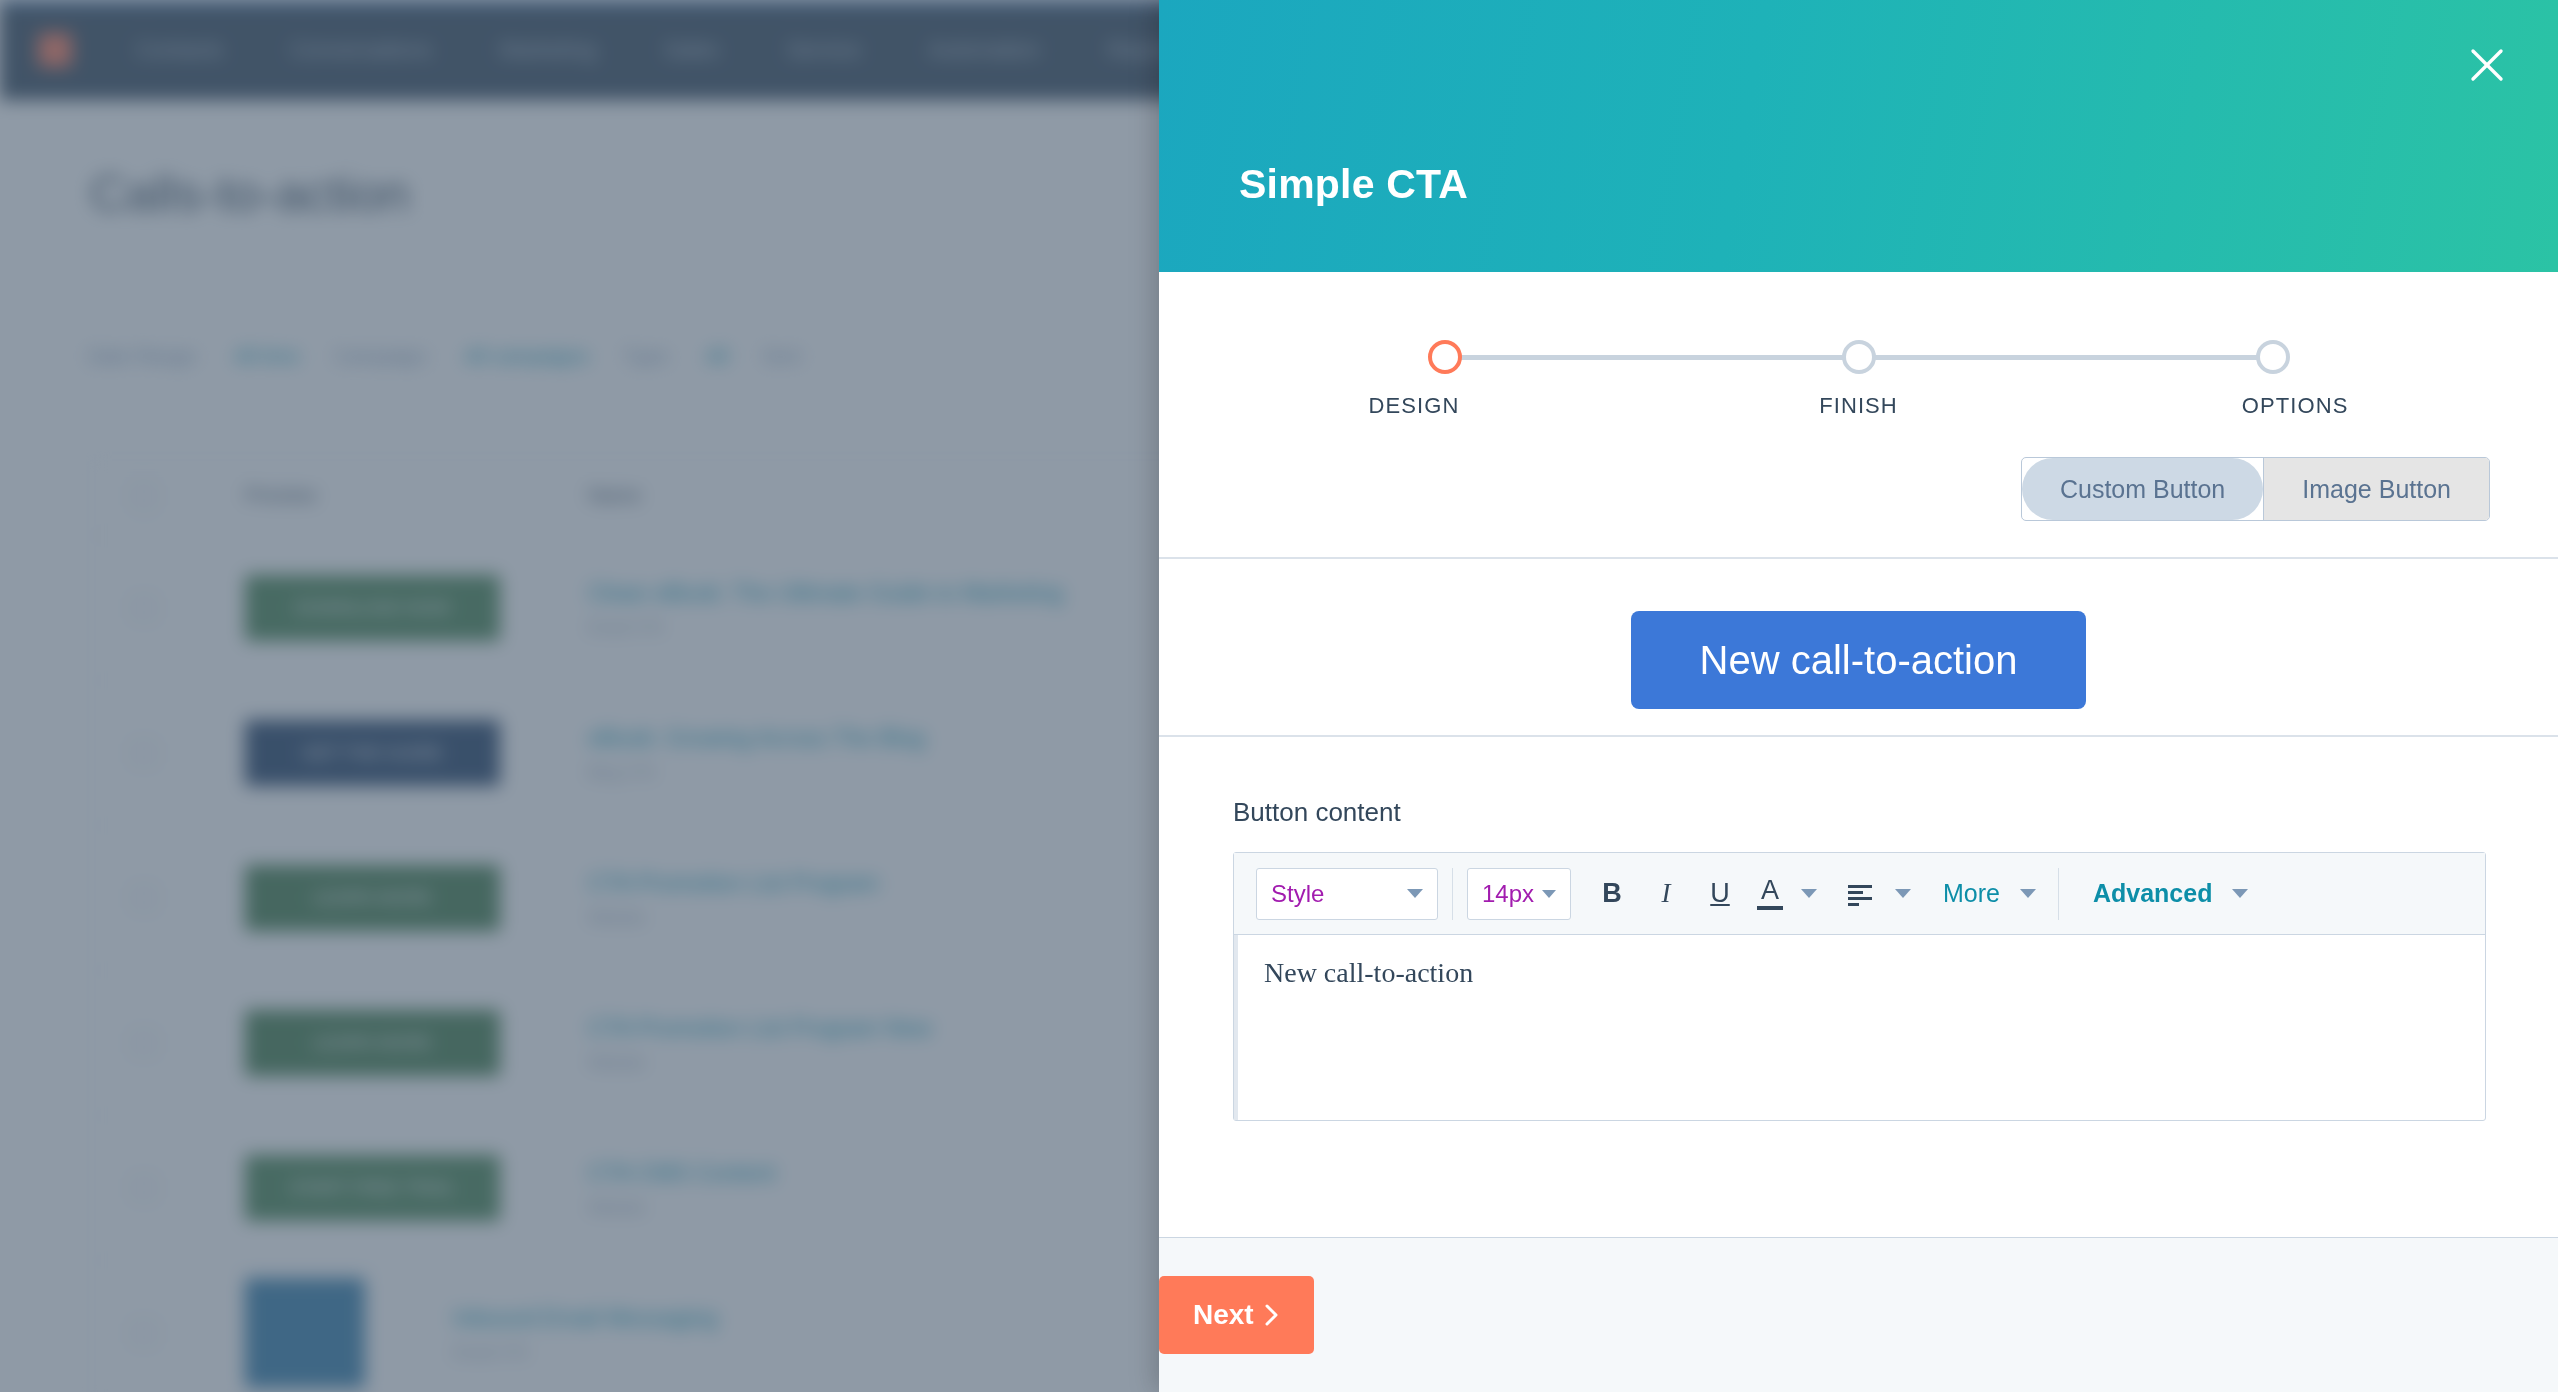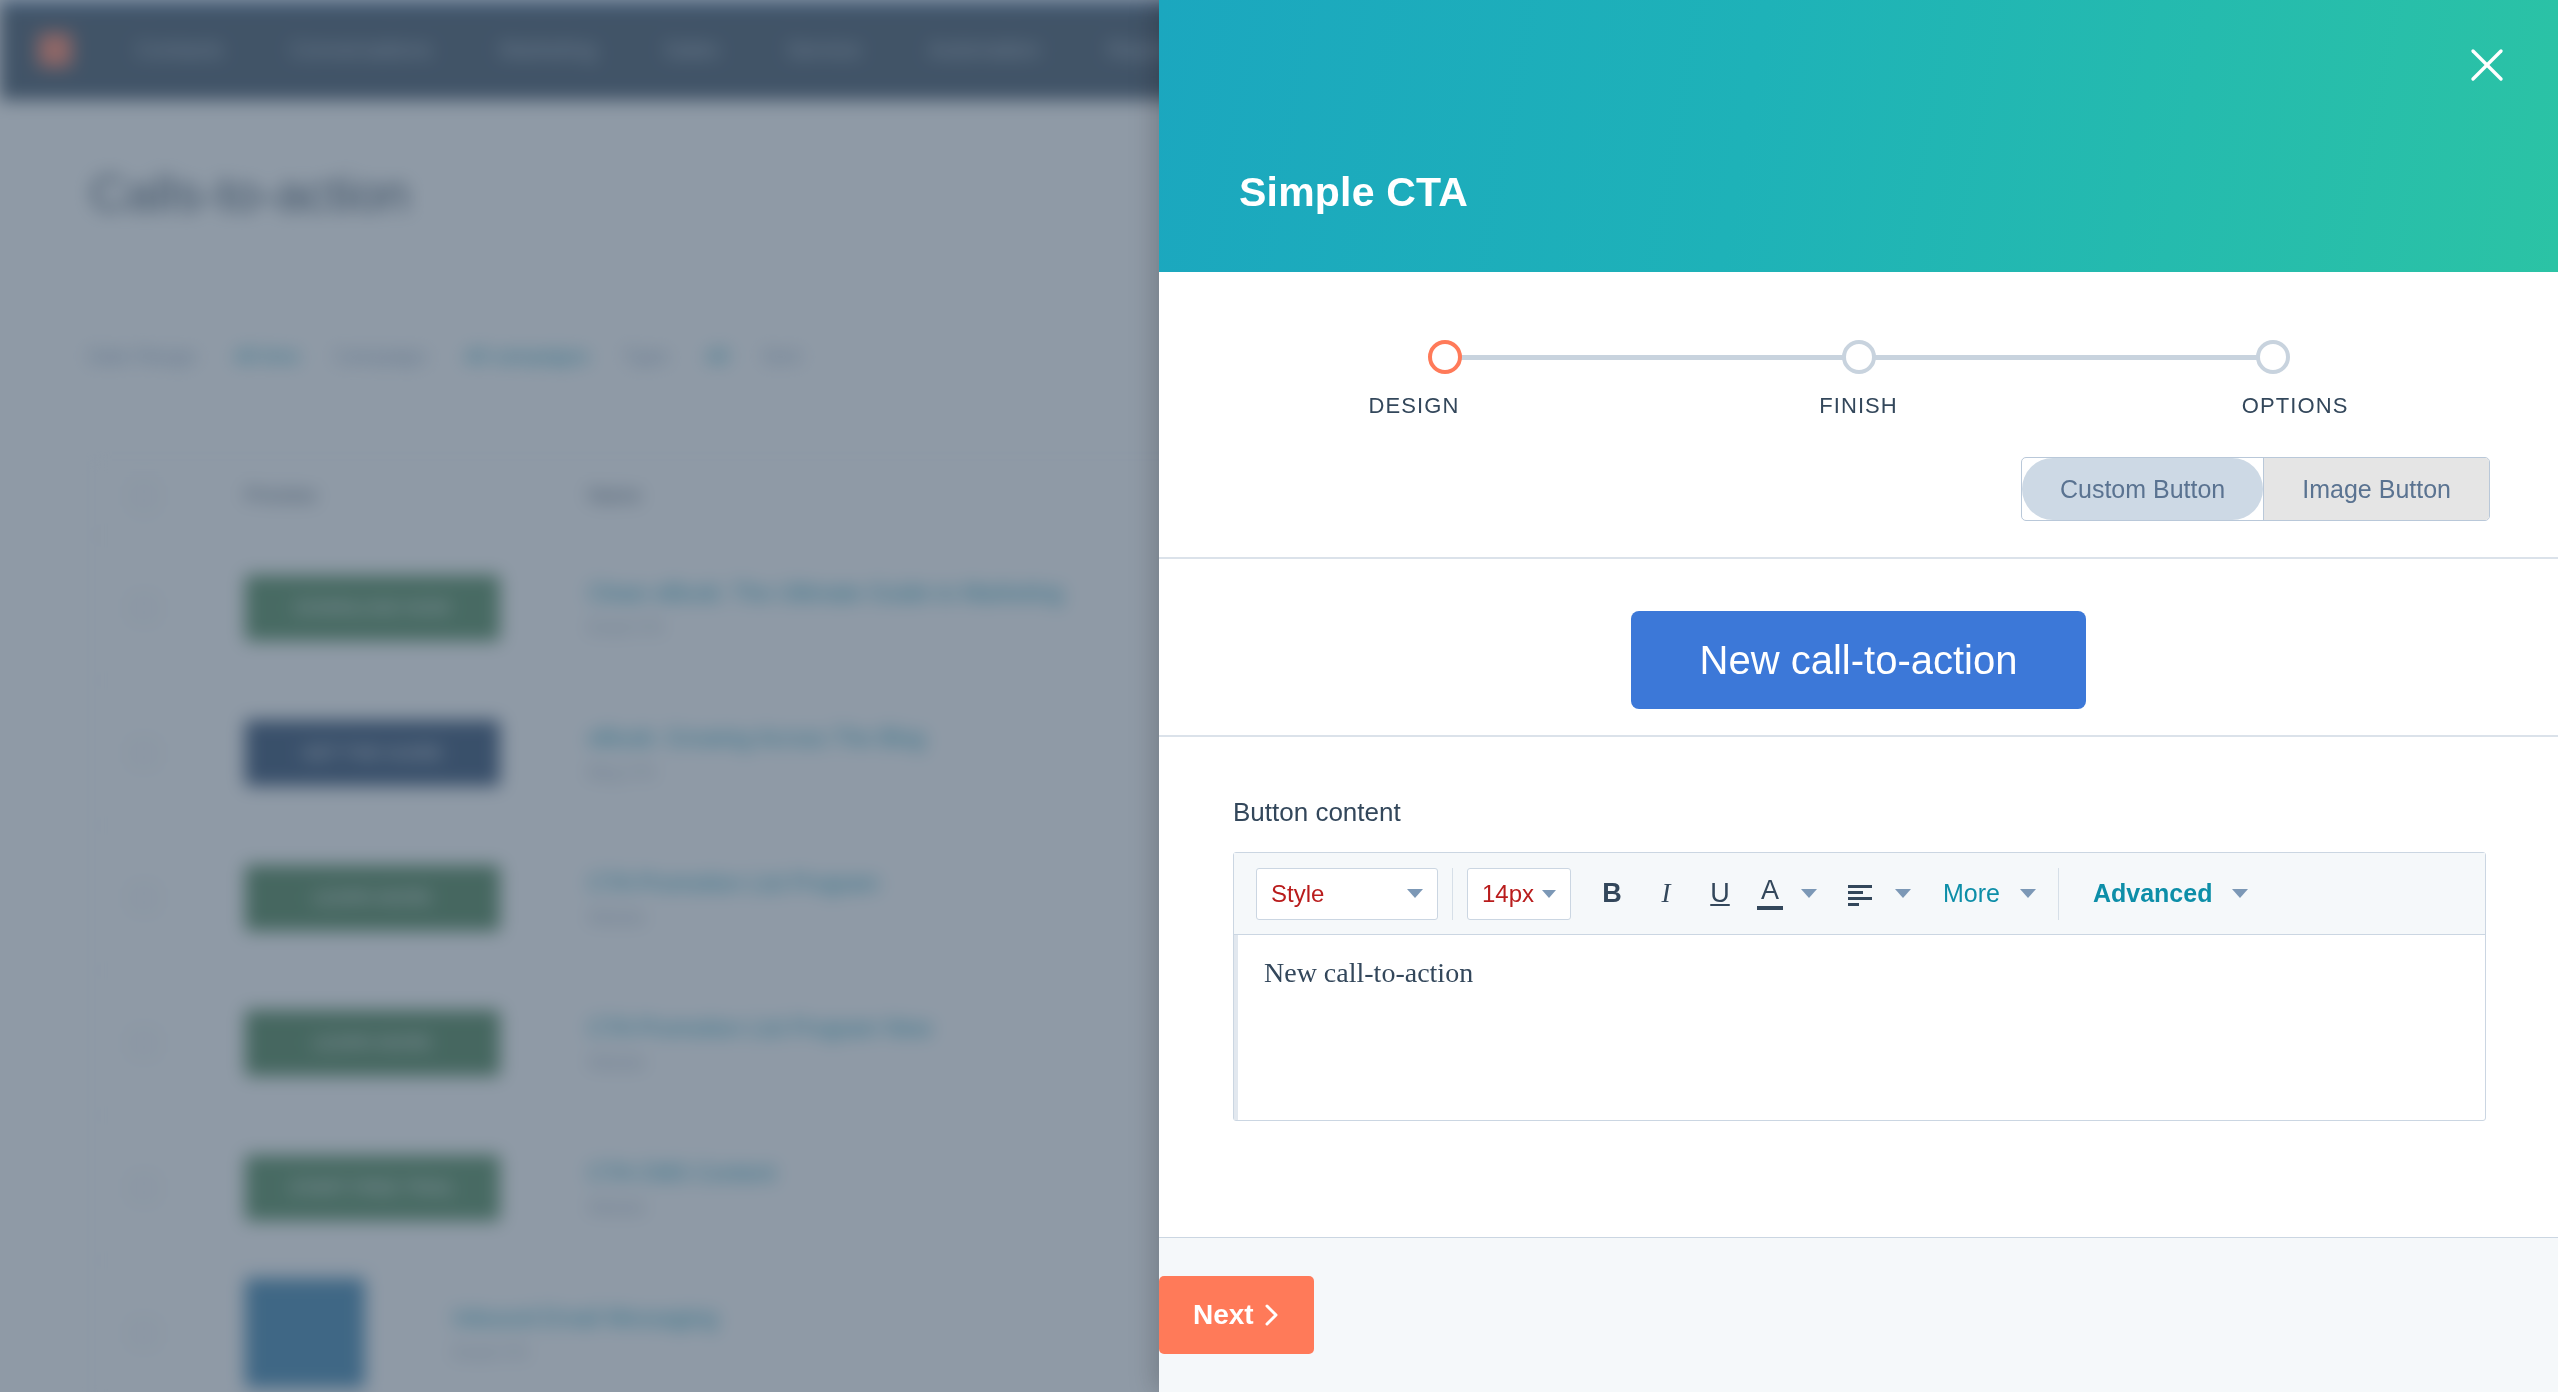--- a/index.html
+++ b/index.html
@@ -95,21 +95,21 @@
     background: linear-gradient(100deg, #1ba7bf 0%, #1eb2b8 42%, #2bc3a5 100%);
   }
   #close-icon {
     position: absolute; right: 44px; top: 38px;
     width: 54px; height: 54px;
     display: flex; align-items: center; justify-content: center;
     cursor: pointer;
   }
   #close-icon svg { display:block; }
   #panel-title {
-    position: absolute; left: 80px; bottom: 56px;
+    position: absolute; left: 80px; bottom: 64px;
     color: #ffffff; font-size: 41px; font-weight: 700;
     letter-spacing: 0.2px;
   }
 
   
   #stepper-wrap {
     flex: none; padding: 68px 0 0 0;
   }
   #stepper {
     position: relative;
@@ -196,21 +196,21 @@
   #editor-toolbar {
     display: flex; align-items: center;
     height: 82px; background: #f5f8fa;
     border-bottom: 1px solid #cbd6e2;
     padding: 0 18px; gap: 0;
   }
   .tb-select {
     height: 52px; background: #ffffff;
     border: 1px solid #cbd6e2; border-radius: 3px;
     display: flex; align-items: center; justify-content: space-between;
-    padding: 0 14px; font-size: 24px; color: #b91c1c;
+    padding: 0 14px; font-size: 24px; color: #a21caf;
     cursor: pointer; white-space: nowrap;
   }
   #style-select { width: 182px; margin-left: 4px; }
   #size-select  { width: 104px; }
   .tb-sep {
     width: 1px; height: 52px; background: #d6dfe8; margin: 0 14px;
   }
   .tb-btn {
     min-width: 42px; height: 52px;
     display: flex; align-items: center; justify-content: center;

